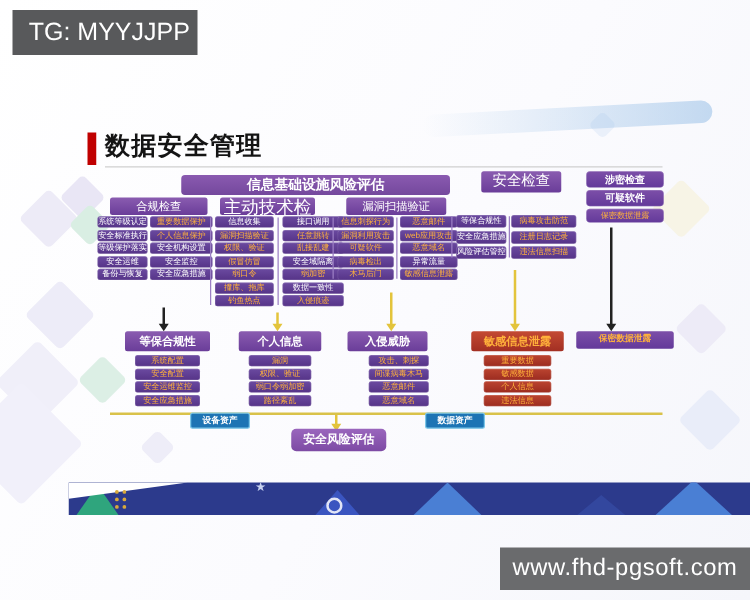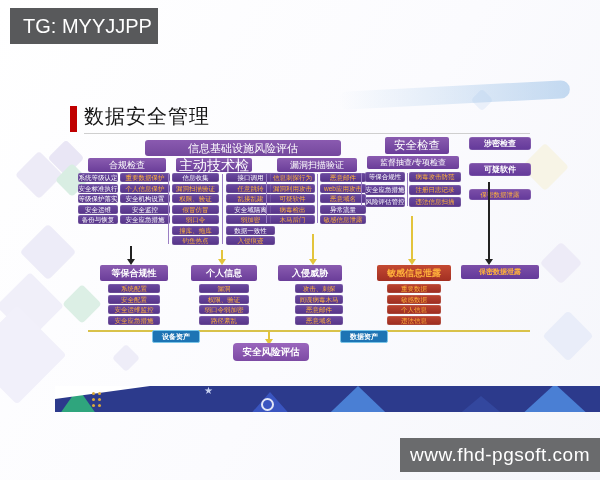--- a/index.html
+++ b/index.html
@@ -10,26 +10,26 @@
   .dia{position:absolute;transform:rotate(45deg);border-radius:4px}
   .streak{position:absolute;left:338px;top:86px;width:232px;height:18px;border-radius:9px;
           transform:rotate(-3deg);background:linear-gradient(90deg,rgba(173,205,235,0),rgba(150,190,230,.55))}
   
   .tg{position:absolute;left:10px;top:8px;width:148px;height:36px;background:#58595b;color:#fff;
       font-size:20px;line-height:36px;padding-left:13px;z-index:40}
   .wm{position:absolute;left:400px;top:438px;width:200px;height:34px;background:#6a6b6d;color:#fff;
       font-size:19px;line-height:34px;text-align:center;letter-spacing:.5px;z-index:40}
   
   .redbar{position:absolute;left:70px;top:106px;width:7px;height:26px;background:#c00000}
-  .ttl{position:absolute;left:84px;top:103px;font-size:20px;font-weight:normal;color:#141414;letter-spacing:1px}
+  .ttl{position:absolute;left:84px;top:103px;font-size:20px;font-weight:bold;color:#141414;letter-spacing:1px}
   .sub{position:absolute;left:202px;top:109px;font-size:14px;font-weight:bold;color:#0b6fd0}
   .rule{position:absolute;left:84px;top:133px;width:446px;height:1px;background:#cfcfcf}
   
-  .banner{position:absolute;left:145px;top:140px;width:196px;height:16px;line-height:16px;text-align:center;
-          color:#fff;font-weight:normal;font-size:11px;border-radius:3px;
+  .banner{position:absolute;left:145px;top:140px;width:215px;height:16px;line-height:16px;text-align:center;
+          color:#fff;font-weight:bold;font-size:11px;border-radius:3px;
           background:linear-gradient(180deg,#8a5ab0,#74489d)}
   .colhead{position:absolute;color:#fff;font-weight:normal;text-align:center;border-radius:2px;
            background:linear-gradient(180deg,#8a5cb0,#6a3d99)}
   .ch1{left:88px;top:158px;width:78px;height:14px;line-height:14px;font-size:9px}
   .ch2{left:176px;top:158px;width:76px;height:14px;line-height:14px;font-size:14px}
   .ch3{left:277px;top:158px;width:80px;height:14px;line-height:14px;font-size:9px}
   .ch4{left:385px;top:137px;width:64px;height:17px;line-height:17px;font-size:11.5px}
   .ch4sub{left:367px;top:156px;width:92px;height:13px;line-height:13px;font-size:8px}
   
   .grid{position:absolute;display:grid;row-gap:1.5px}
@@ -41,21 +41,21 @@
   .tg2{left:172px;top:173px;grid-template-columns:47px 49px;column-gap:7px}
   .tg3{left:270px;top:173px;grid-template-columns:45px 46px;column-gap:5px}
   .tg4{left:365px;top:172px;grid-template-columns:40px 52px;column-gap:4px;row-gap:2.5px}
   .tg4 .item{height:10px;line-height:10px}
   .tg2::before,.tg3::before,.tg4::before,.tg2::after,.tg3::after,.tg4::after{
         content:'';position:absolute;top:1px;bottom:1px;width:1px;background:#9b7fc4}
   .tg2::before{left:-4px}.tg2::after{left:50px}
   .tg3::before{left:-4px}.tg3::after{left:47px}
   .tg4::before{left:-4px}.tg4::after{left:42px}
   
-  .stack{left:469px;top:137px;width:62px;grid-template-columns:62px;row-gap:13px}
+  .stack{left:469px;top:137px;width:62px;grid-template-columns:62px;row-gap:2px}
   .stack .item{height:13px;line-height:13px;font-size:8px;font-weight:bold;border-radius:3px;
                background:linear-gradient(180deg,#7c4fa8,#63399a)}
   .stack .item:nth-child(3){height:11px;line-height:11px;font-size:6.5px;font-weight:normal}
   
   .bhead{position:absolute;color:#fff;font-weight:bold;text-align:center;border-radius:2px;height:16px;
          line-height:16px;font-size:9px;background:linear-gradient(180deg,#8a5cb0,#6a3d99)}
   .bh1{left:100px;top:265px;width:68px}
   .bh2{left:191px;top:265px;width:66px}
   .bh3{left:278px;top:265px;width:64px}
   .bh4{left:377px;top:265px;width:74px;background:linear-gradient(180deg,#c44a33,#a22f22);color:#ffb13b}
@@ -156,21 +156,20 @@
       <div class="item c-o">web应用攻击</div>
       <div class="item c-o">可疑软件</div>
       <div class="item c-o">恶意域名</div>
       <div class="item c-o">病毒检出</div>
       <div class="item c-w">异常流量</div>
       <div class="item c-o">木马后门</div>
       <div class="item c-o">敏感信息泄露</div>
     </div>
 
   <div class="colhead ch4">安全检查</div>
-  <div class="colhead ch4sub">监督抽查/专项检查</div>
   <div class="grid tg4">
       <div class="item c-w">等保合规性</div>
       <div class="item c-o">病毒攻击防范</div>
       <div class="item c-w">安全应急措施</div>
       <div class="item c-o">注册日志记录</div>
       <div class="item c-w">风险评估管控</div>
       <div class="item c-o">违法信息扫描</div>
     </div>
 
   <div class="grid stack">

